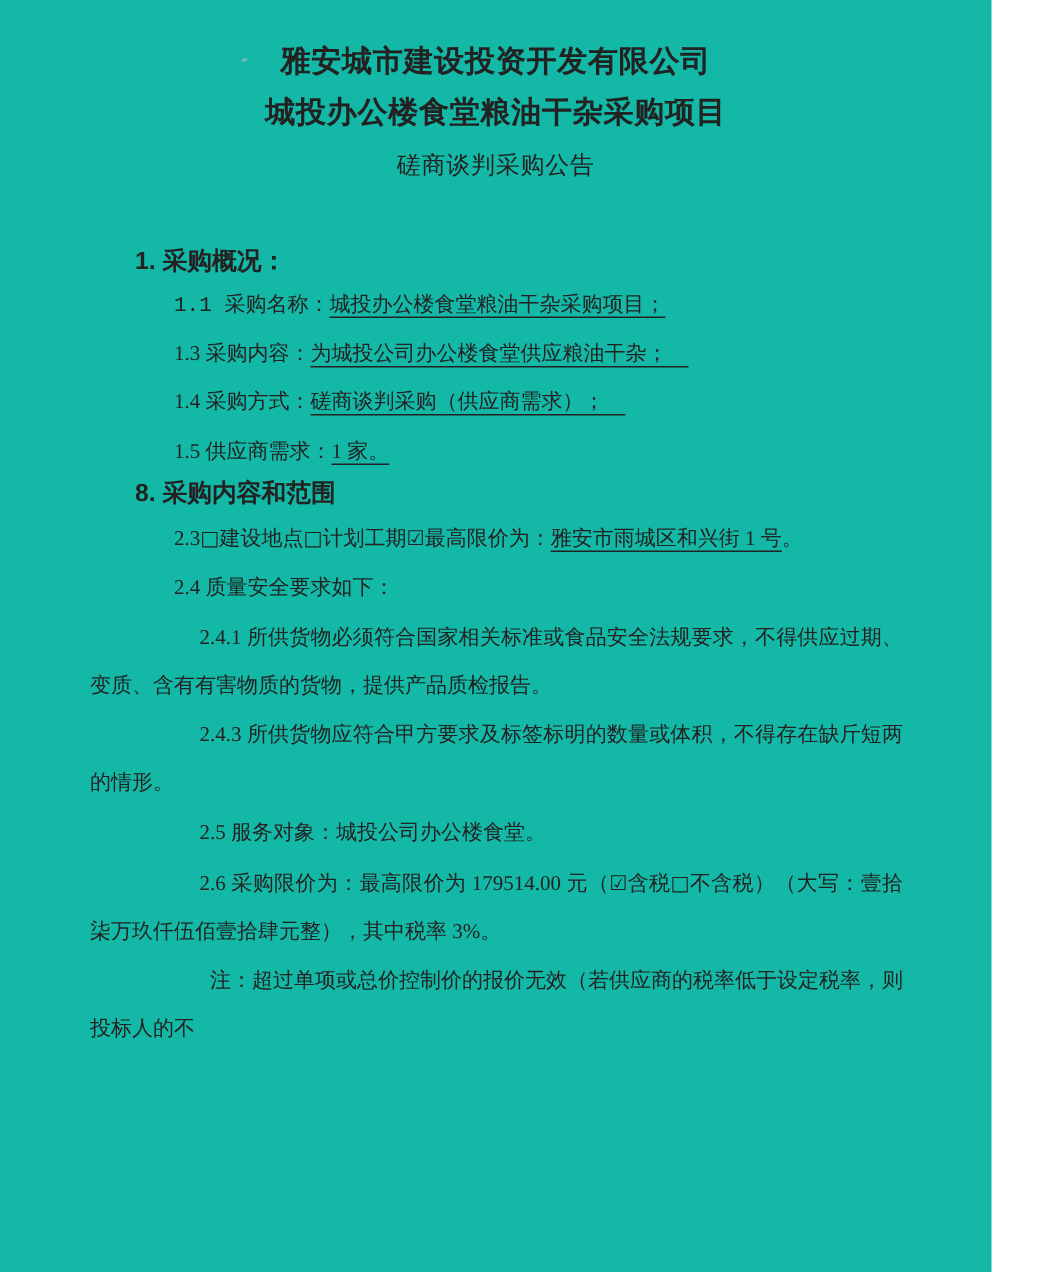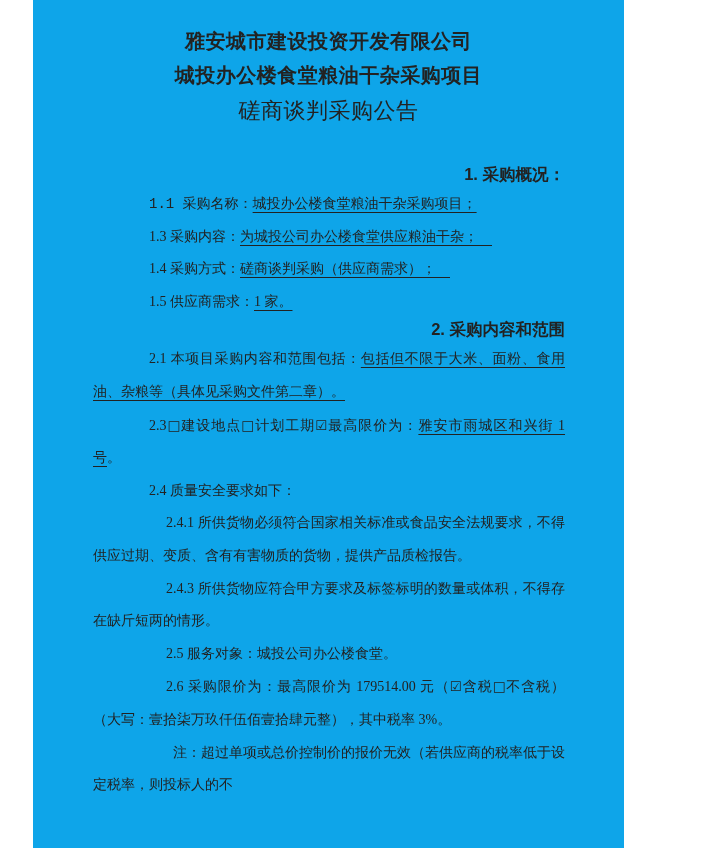--- a/index.html
+++ b/index.html
@@ -3,55 +3,53 @@
 <meta charset="utf-8">
 <style>
   html,body{margin:0;padding:0;}
   body{
     width:709px;height:848px;
     background:#ffffff;
     font-family:"Liberation Serif","DejaVu Serif",serif;
   }
   .page{
     position:relative;
-    width:591px;height:848px;
-    background:#0ea5e9;
+    width:661px;height:848px;
+    background:#14b8a6;
     color:#222222;
     overflow:hidden;
-    margin-left:33px;
   }
   .content{
     padding:0 59px 0 60px; 
   }
   
   .title-block{
     padding-top:24px;
     text-align:center;
   }
   .title-line{
     font-size:20px;
     font-weight:bold;
     line-height:34px;
     letter-spacing:0.5px;
   }
   .title-sub{
-    font-size:22px;
+    font-size:16px;
     font-weight:normal;
     line-height:38px;
     letter-spacing:0.5px;
   }
   
   .sec-heading{
     font-family:"Liberation Sans","DejaVu Sans",sans-serif;
     font-size:16.5px;
     font-weight:bold;
     line-height:28px;
     margin:0;
     text-indent:30px;
-    text-align:right;
   }
   .sec-heading.first{margin-top:30px;}
   .sec-heading.second{margin-top:-3px;}
   
   p.body{
     margin:0;
     font-size:14px;
     line-height:32.6px;
     text-align:justify;
     color:#222222;
@@ -97,23 +95,22 @@
 
   <div class="content">
 
     <h2 class="sec-heading first">1. 采购概况：</h2>
 
     <p class="body ind1 mt6"><span>1.1 采购名称：</span><span class="u">城投办公楼食堂粮油干杂采购项目；</span></p>
     <p class="body ind1"><span>1.3 采购内容：</span><span class="u">为城投公司办公楼食堂供应粮油干杂；　</span></p>
     <p class="body ind1"><span>1.4 采购方式：</span><span class="u">磋商谈判采购（供应商需求）；　</span></p>
     <p class="body ind1"><span>1.5 供应商需求：</span><span class="u">1 家。</span></p>
 
-    <h2 class="sec-heading second">2. 采购内容和范围</h2>
+    <h2 class="sec-heading second">8. 采购内容和范围</h2>
 
-    <p class="body ind1 mt3"><span>2.1 本项目采购内容和范围包括：</span><span class="u">包括但不限于大米、面粉、食用油、杂粮等（具体见采购文件第二章）。</span></p>
 
 
     <p class="body ind1"><span>2.3</span><span class="cb">□</span><span>建设地点</span><span class="cb">□</span><span>计划工期</span><span class="cb">☑</span><span>最高限价为：</span><span class="u">雅安市雨城区和兴街 1 号</span><span>。</span></p>
 
     <p class="body ind1">2.4 质量安全要求如下：</p>
 
     <p class="body ind2">2.4.1 所供货物必须符合国家相关标准或食品安全法规要求，不得供应过期、变质、含有有害物质的货物，提供产品质检报告。</p>
     <p class="body ind2">2.4.3 所供货物应符合甲方要求及标签标明的数量或体积，不得存在缺斤短两的情形。</p>
 
     <p class="body ind2">2.5 服务对象：城投公司办公楼食堂。</p>

